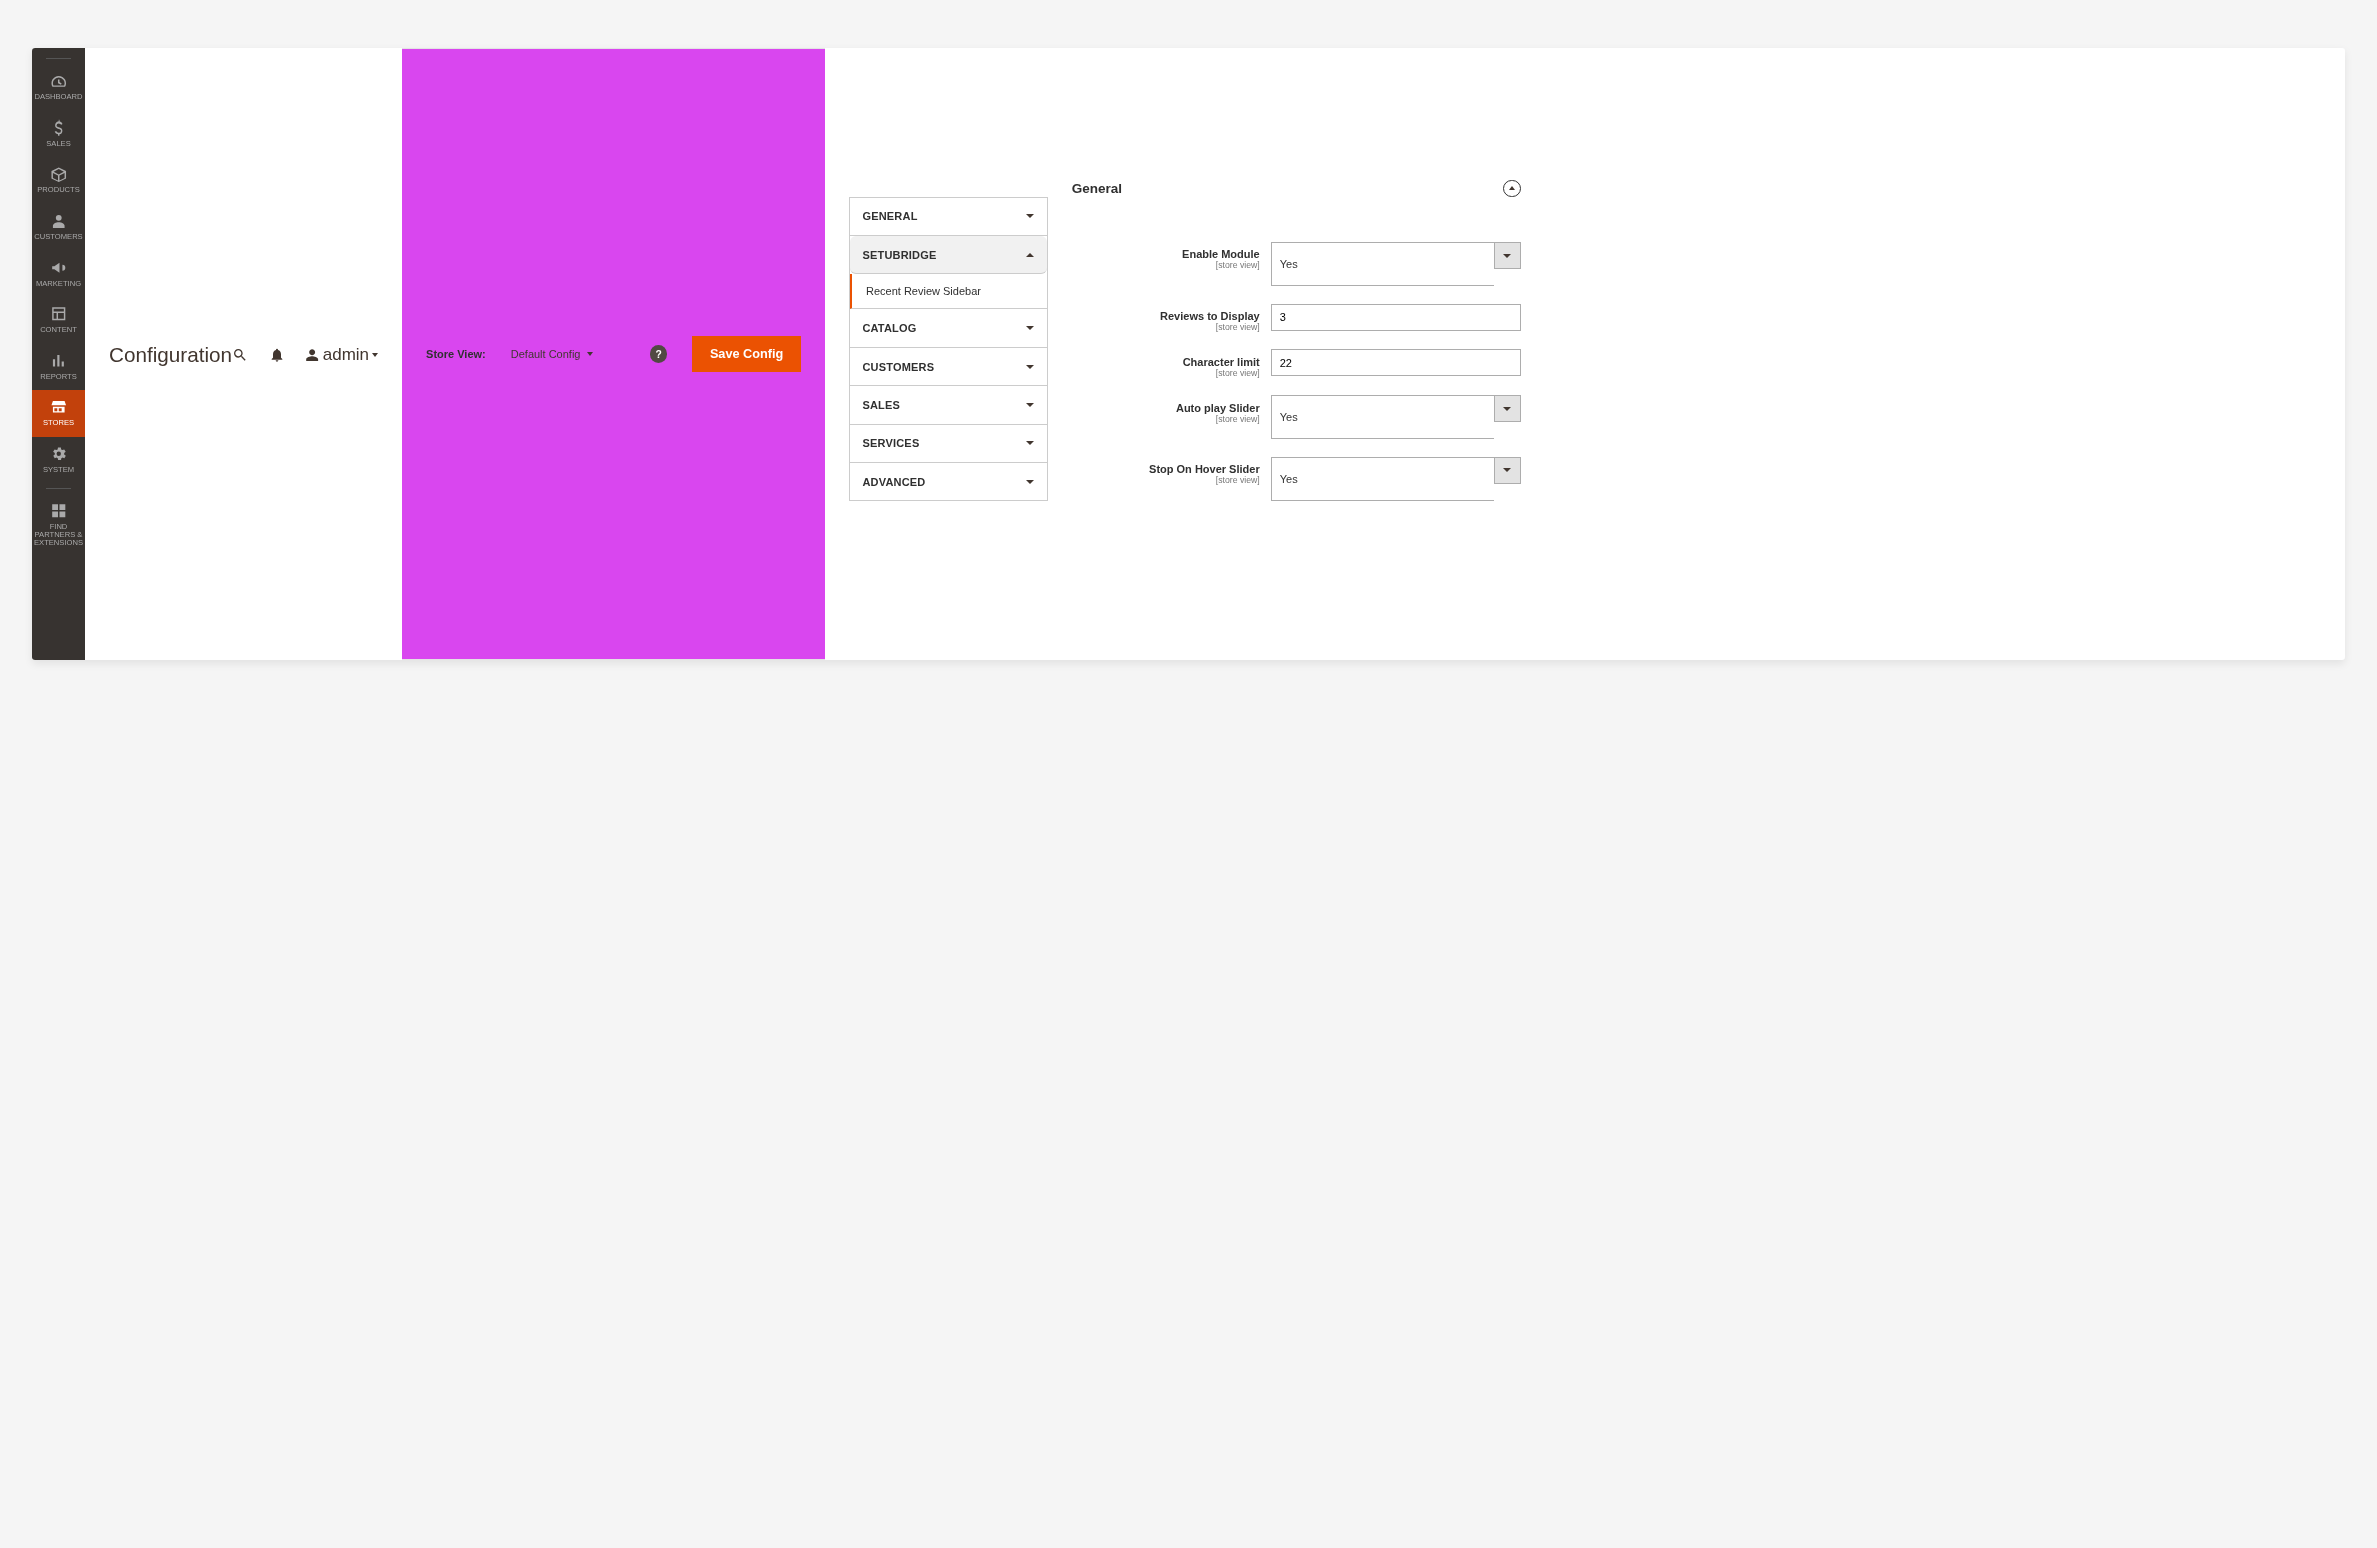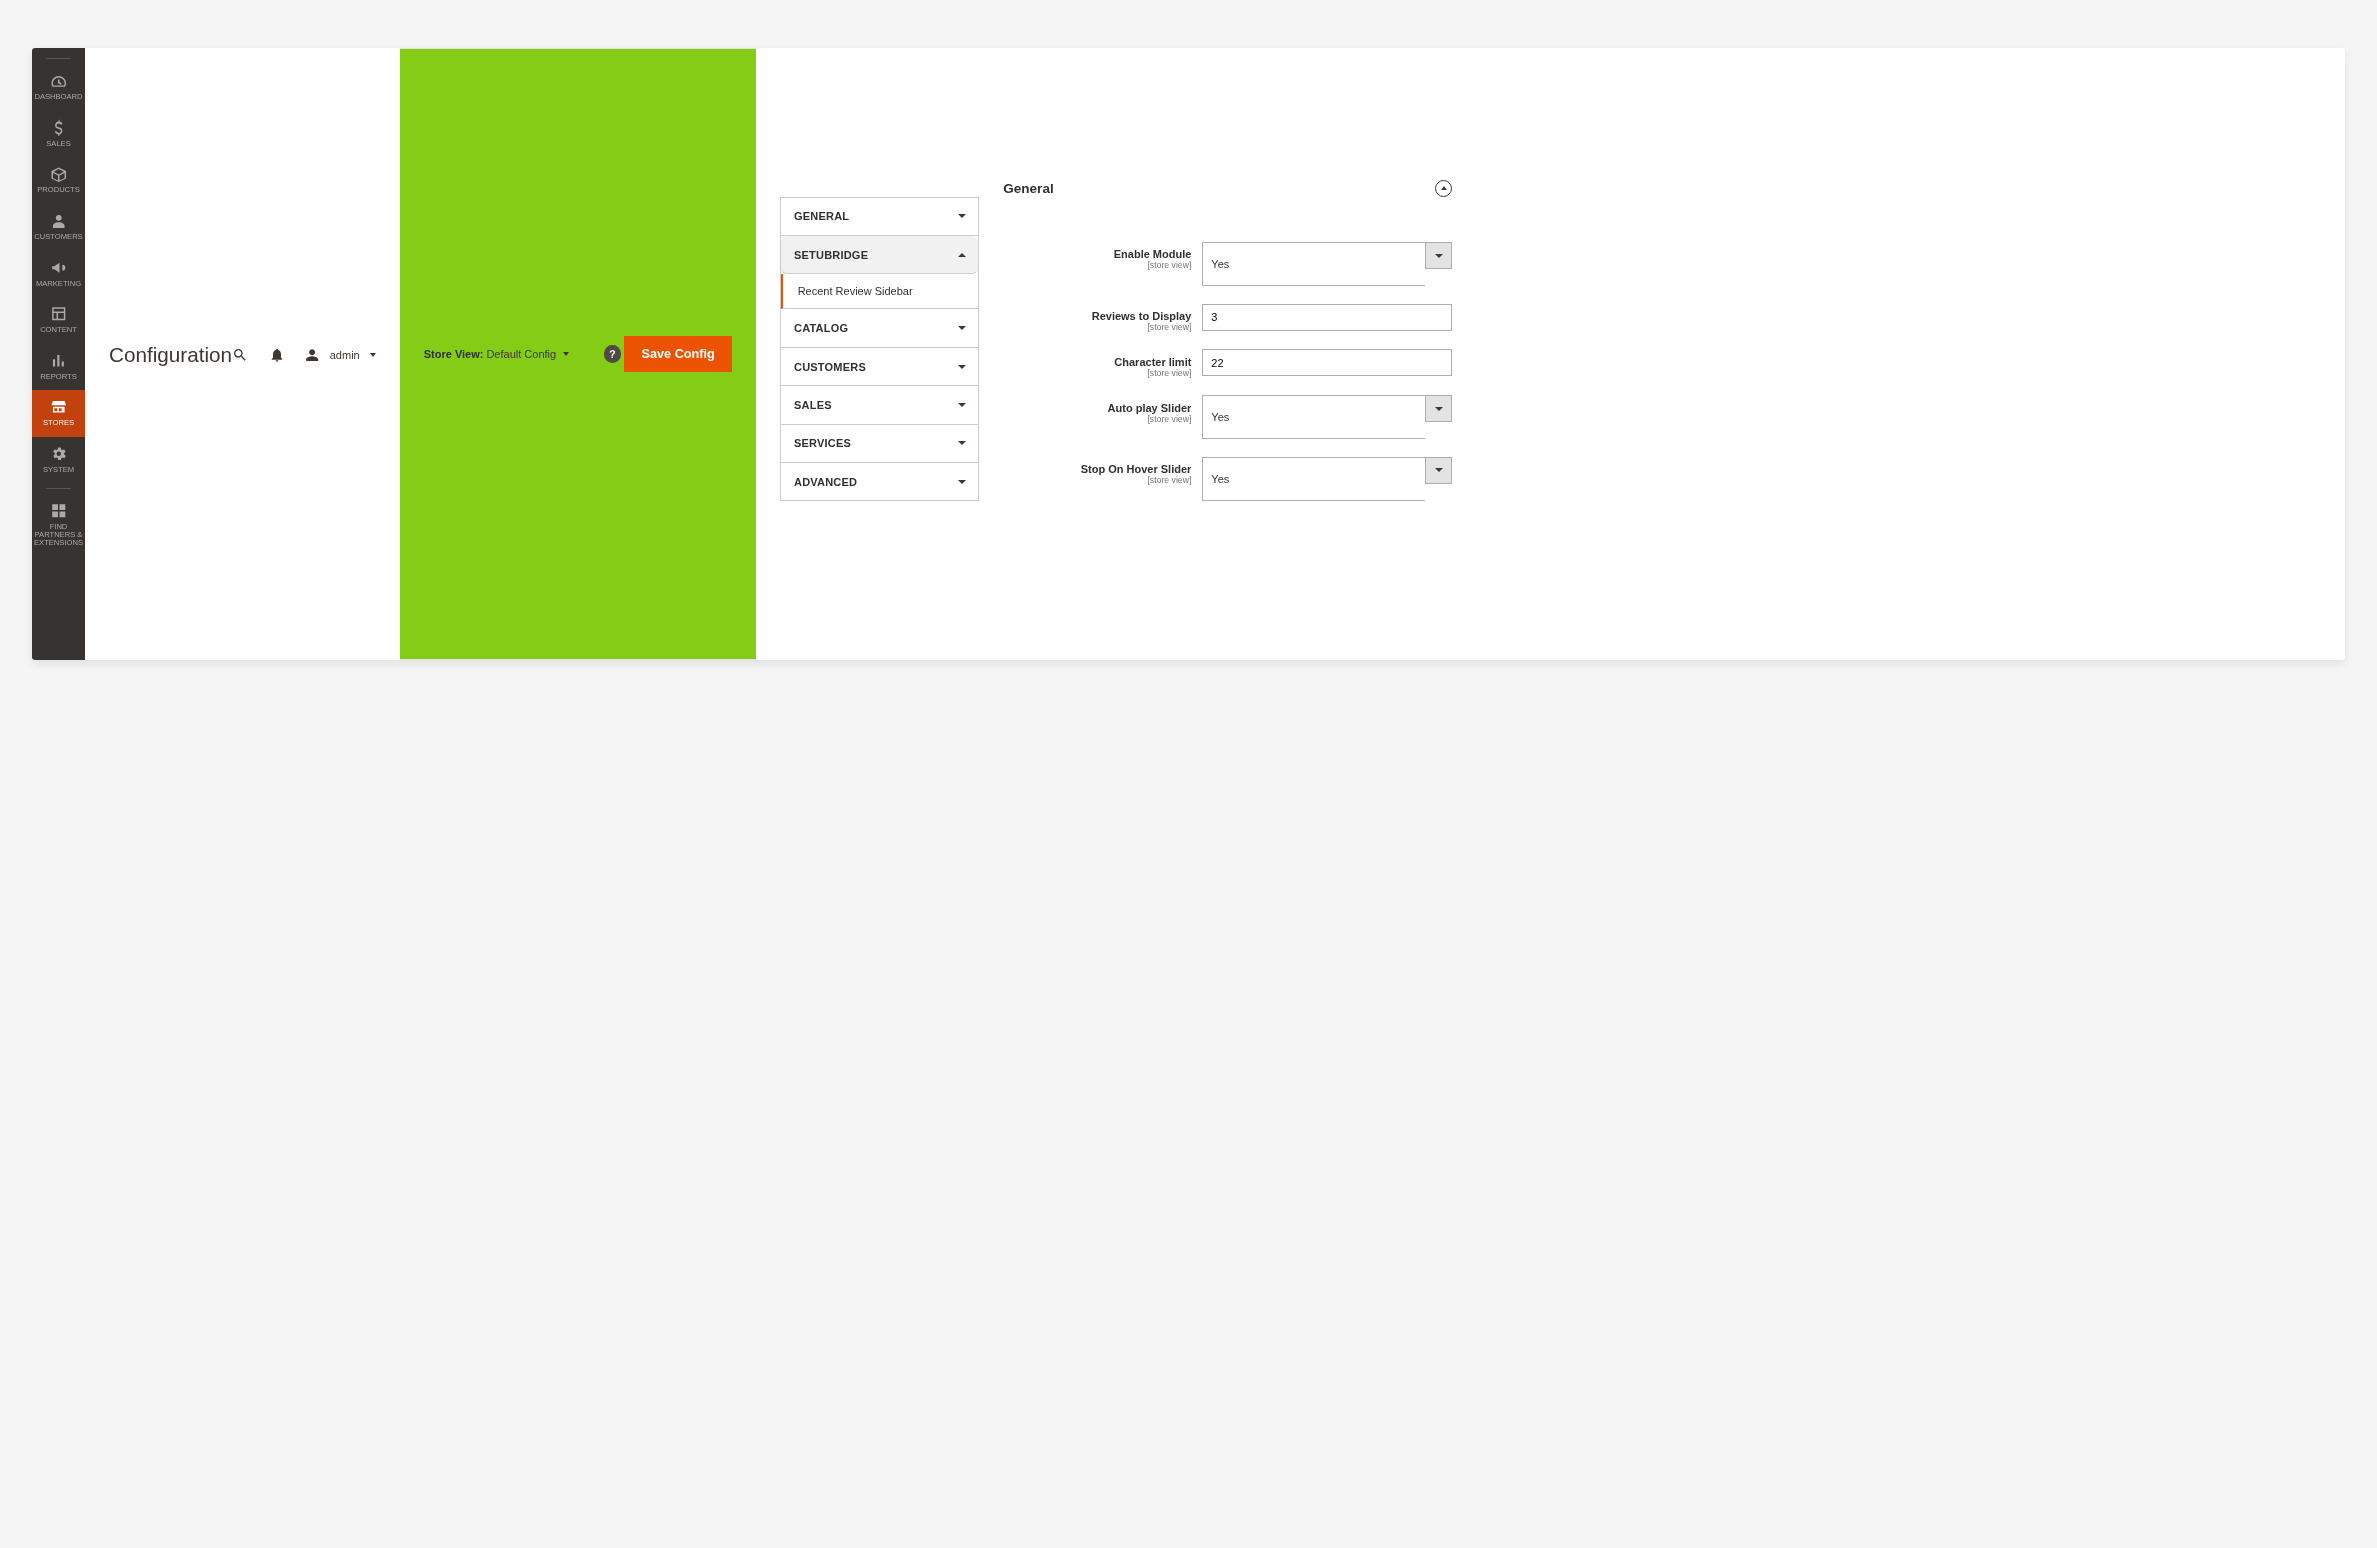--- a/index.html
+++ b/index.html
@@ -12,24 +12,24 @@
 .sidenav-item.active svg path, .sidenav-item.active svg rect, .sidenav-item.active svg circle { fill:#fff; }
 .sidenav-icon { width:17.5px; height:17.5px; margin-bottom:3.2px; display:flex; align-items:center; justify-content:center; }
 .sidenav-icon svg { width:17.5px; height:17.5px; fill:#aaa; }
 .sidenav-divider { height:0.8px; background:#555; margin: 4.8px 14.3px; }
 .content { flex:1; display:flex; flex-direction:row; padding: 0; }
 .header { display:flex; align-items:center; padding: 19px 24px 17.5px; }
 .page-title { font-size:20.7px; color:#41362f; font-weight:400; flex:1; }
 .header-actions { display:flex; align-items:center; gap:20.7px; color:#41362f; }
 .header-icon { cursor:pointer; display:flex; align-items:center; }
 .header-icon svg { width:16px; height:16px; fill:#41362f; }
-.user { display:flex; align-items:center; gap:10px; cursor:pointer; color:#41362f; font-size:11px; }
+.user { display:flex; align-items:center; gap:3px; cursor:pointer; color:#41362f; font-size:17px; }
 .user svg { width:14.3px; height:14.3px; fill:#41362f; }
 .caret-down { width:0;height:0;border-left:3.2px solid transparent;border-right:3.2px solid transparent;border-top:4px solid #41362f; }
-.scopebar { background:#84cc16; border-top:0.8px solid #e3e3e3; border-bottom:0.8px solid #e3e3e3; padding:14.3px 24px; display:flex; align-items:center; gap:3px; }
+.scopebar { background:#d946ef; border-top:0.8px solid #e3e3e3; border-bottom:0.8px solid #e3e3e3; padding:14.3px 24px; display:flex; align-items:center; gap:25px; }
 .scope-label { font-weight:700; color:#303030; font-size:11px; }
 .scope-value { font-size:11px; color:#41362f; display:flex; align-items:center; gap:6.4px; cursor:pointer; }
 .helpbtn { width:17.5px; height:17.5px; border-radius:50%; background:#514943; color:#fff; display:flex; align-items:center; justify-content:center; font-weight:700; font-size:10.3px; cursor:pointer; margin-left:32px; }
 .save-btn { margin-left:auto; background:#eb5202; color:#fff; border:none; padding:11px 17.5px; font-size:12.7px; font-weight:600; cursor:pointer; }
 .body { display:flex; padding:22px 24px 32px; gap:24px; align-items:center; }
 .config-nav { width:199px; border:0.8px solid #ccc; flex-shrink:0; }
 .config-nav-item { padding:12.7px 12.7px; border-bottom:0.8px solid #ccc; display:flex; align-items:center; justify-content:space-between; font-weight:700; font-size:11px; color:#303030; cursor:pointer; background:#fff; letter-spacing:0.2px; }
 .config-nav-item:last-child { border-bottom:none; }
 .config-nav-item.expanded { background:#f1f1f1;border-radius:6px; }
 .config-nav-sub { padding:11px 14.3px; border-bottom:0.8px solid #ccc; border-left:2.4px solid #eb5202; font-size:11px; color:#303030; background:#fff; cursor:pointer; }

